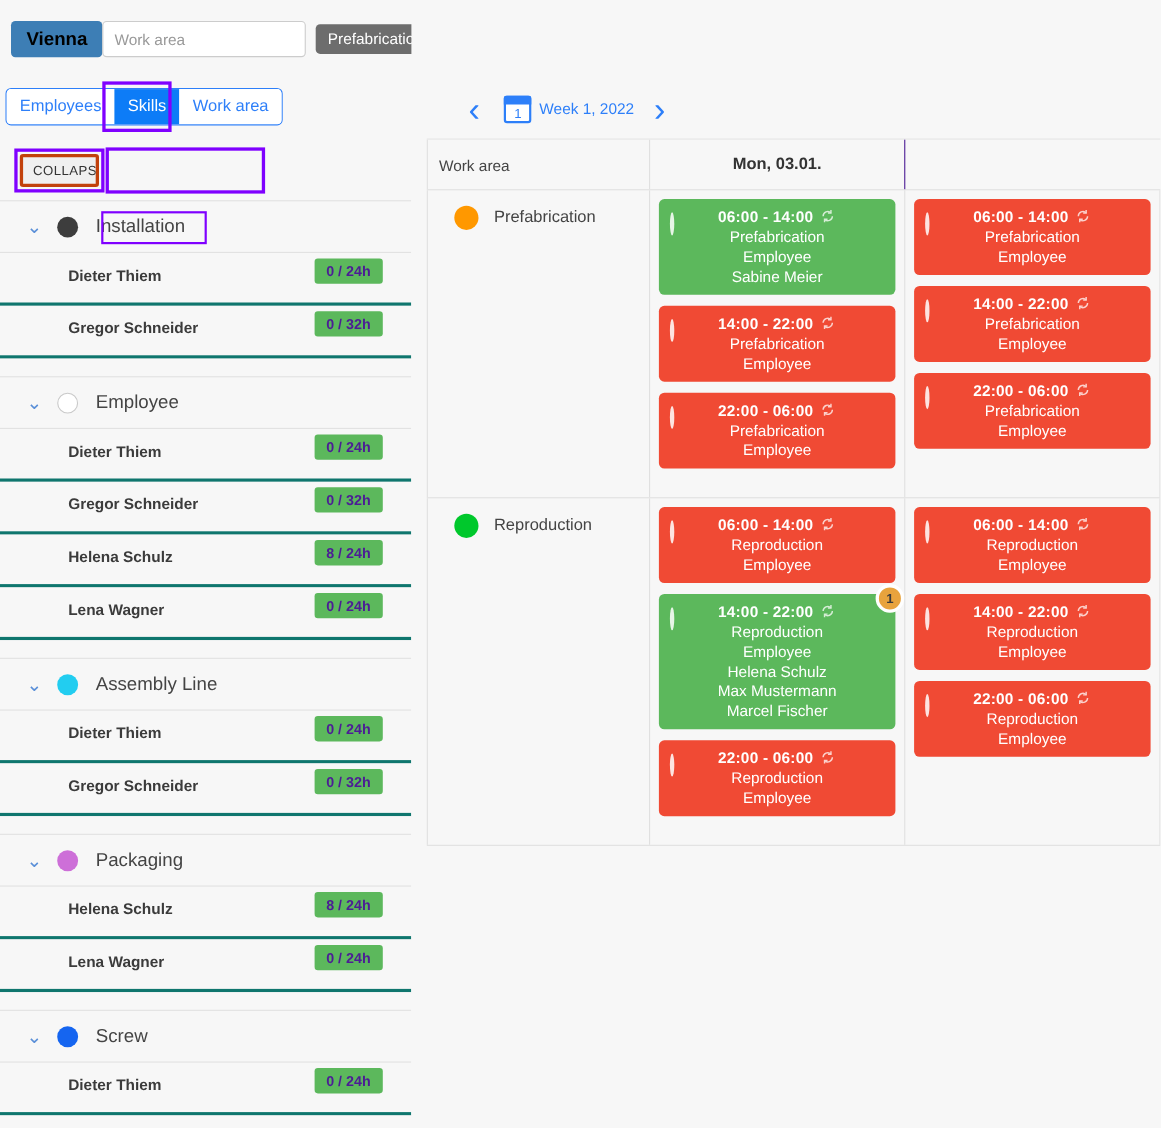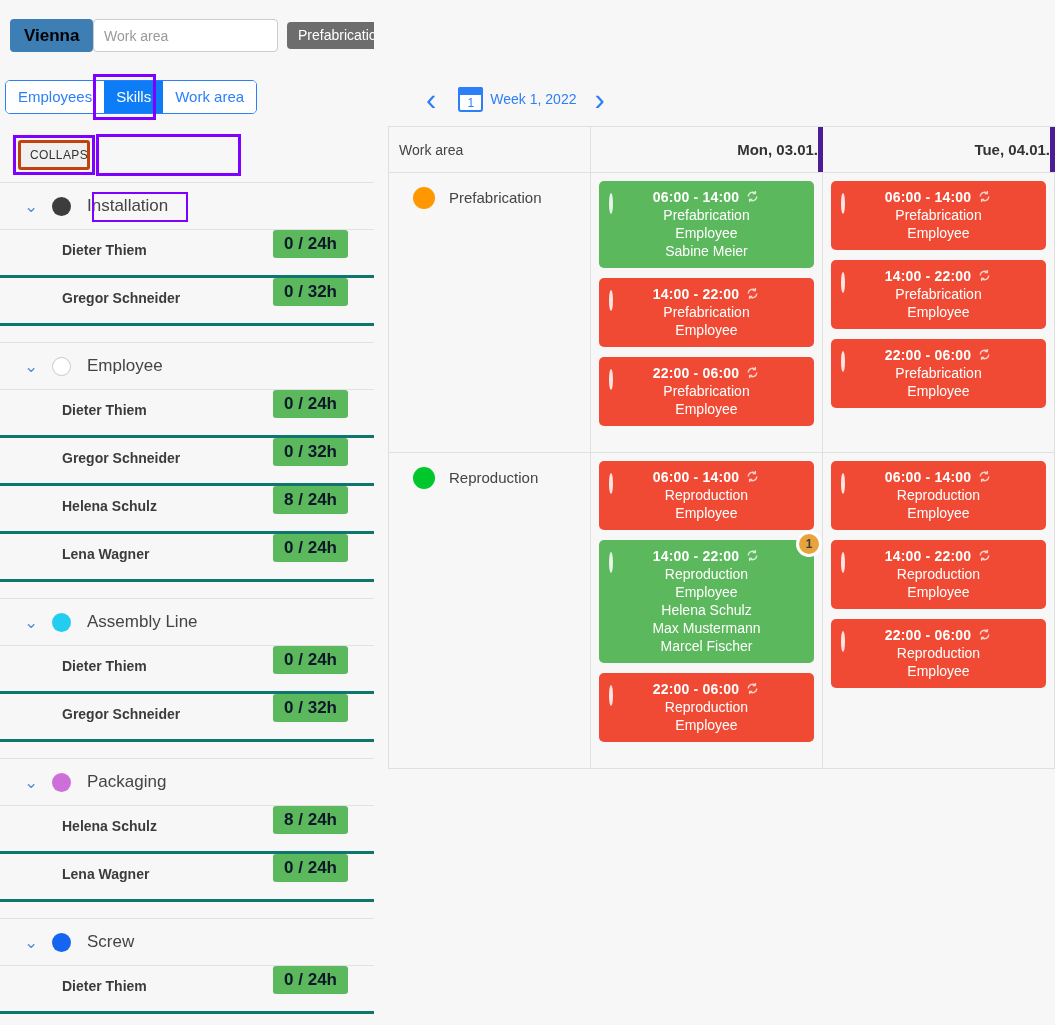--- a/index.html
+++ b/index.html
@@ -96,39 +96,39 @@
   .gname { font-size: 17px; color: #444; }
   .hl-install { position: absolute; left: 92px; top: 9px; width: 96px; height: 30px; border: 2px solid #7f00ff; pointer-events: none; }
 
   .emp-row {
     display: flex; align-items: flex-end; justify-content: space-between;
     height: 48px; padding: 0 26px 17px 62px;
     border-bottom: 3px solid #0f766e; background: #f7f7f7;
   }
   .emp-name { font-size: 14px; font-weight: bold; color: #3b3b3b; }
   .emp-badge {
-    background: #5cb85c; color: #0f172a; border-radius: 3px;
-    font-size: 17px; font-weight: bold; padding: 4px 11px; white-space: nowrap;
+    background: #5cb85c; color: #4c1d95; border-radius: 3px;
+    font-size: 13px; font-weight: bold; padding: 4px 11px; white-space: nowrap;
   }
   .group-gap { height: 16px; background: #f7f7f7; }
 
   
   .cal { position: absolute; left: 374px; top: 0; width: 681px; height: 1025px; background: #f7f7f7; }
   .cal-nav { position: absolute; left: 0; top: 76px; width: 681px; height: 46px; display: flex; align-items: center; }
   .nav-arrow { color: #2d7ff9; font-size: 31px; font-weight: 300; cursor: pointer; line-height: 1; padding: 0 8px; font-family: "Liberation Sans", sans-serif; }
   #prevBtn { margin-left: 44px; }
   .cal-ico { position: relative; width: 25px; height: 25px; margin: 0 7px 0 14px; border: 2px solid #2d7ff9; border-radius: 3px; background: #fff; }
   .cal-ico .top { position: absolute; left: -2px; top: -2px; right: -2px; height: 8px; background: #2d7ff9; border-radius: 2px 2px 0 0; }
   .cal-ico .num { position: absolute; left: 0; right: 0; top: 7px; text-align: center; font-size: 12px; color: #2d7ff9; }
   .cal-label { font-size: 14px; color: #2d7ff9; margin-right: 10px; }
 
   .grid { position: absolute; left: 14px; top: 126px; width: 667px; border-top: 1px solid #e0e0e0; }
   .grid-head { display: flex; height: 46px; border-bottom: 1px solid #e0e0e0; background: #f7f7f7; }
   .col-wa { width: 203px; flex: none; border-left: 1px solid #e0e0e0; border-right: 1px solid #e0e0e0; display: flex; align-items: center; padding-left: 10px; }
-  .col-day { width: 232px; flex: none; border-right: 5px solid #4c1d95; display: flex; align-items: center; justify-content: flex-end; }
+  .col-day { width: 232px; flex: none; border-right: 1px solid #4c1d95; display: flex; align-items: center; justify-content: center; }
   .head-wa { font-size: 14px; color: #444; }
   .head-day { font-size: 15px; font-weight: bold; color: #333; }
 
   .grid-row { display: flex; border-bottom: 1px solid #e0e0e0; }
   .cell-wa { width: 203px; flex: none; border-left: 1px solid #e0e0e0; border-right: 1px solid #e0e0e0; padding: 14px 0 0 24px; display: flex; align-items: flex-start; }
   .wa-dot { width: 22px; height: 22px; border-radius: 50%; margin-right: 14px; flex: none; }
   .wa-name { font-size: 15px; color: #444; line-height: 22px; }
   .cell-day { width: 232px; flex: none; border-right: 1px solid #e0e0e0; padding: 8px 4px 16px; }
 
   .shift {
@@ -272,23 +272,20 @@
     </div>
 
     <div class="grid">
       <div class="grid-head">
         <div class="col-wa">
           <span class="head-wa">Work area</span>
         </div>
         <div class="col-day">
           <span class="head-day">Mon, 03.01.</span>
         </div>
-        <div class="col-day">
-          <span class="head-day">Tue, 04.01.</span>
-        </div>
       </div>
       <div id="gridBody">
           <div class="grid-row">
             <div class="cell-wa">
               <span class="wa-dot" style="background: rgb(255, 152, 0);"></span>
               <span class="wa-name">Prefabrication</span>
             </div>
             <div class="cell-day">
               <div class="shift green">
                 <span class="shift-dots"><span class="sdot" style="background: rgb(255, 152, 0);"></span><span class="sdot hollow"></span></span>

